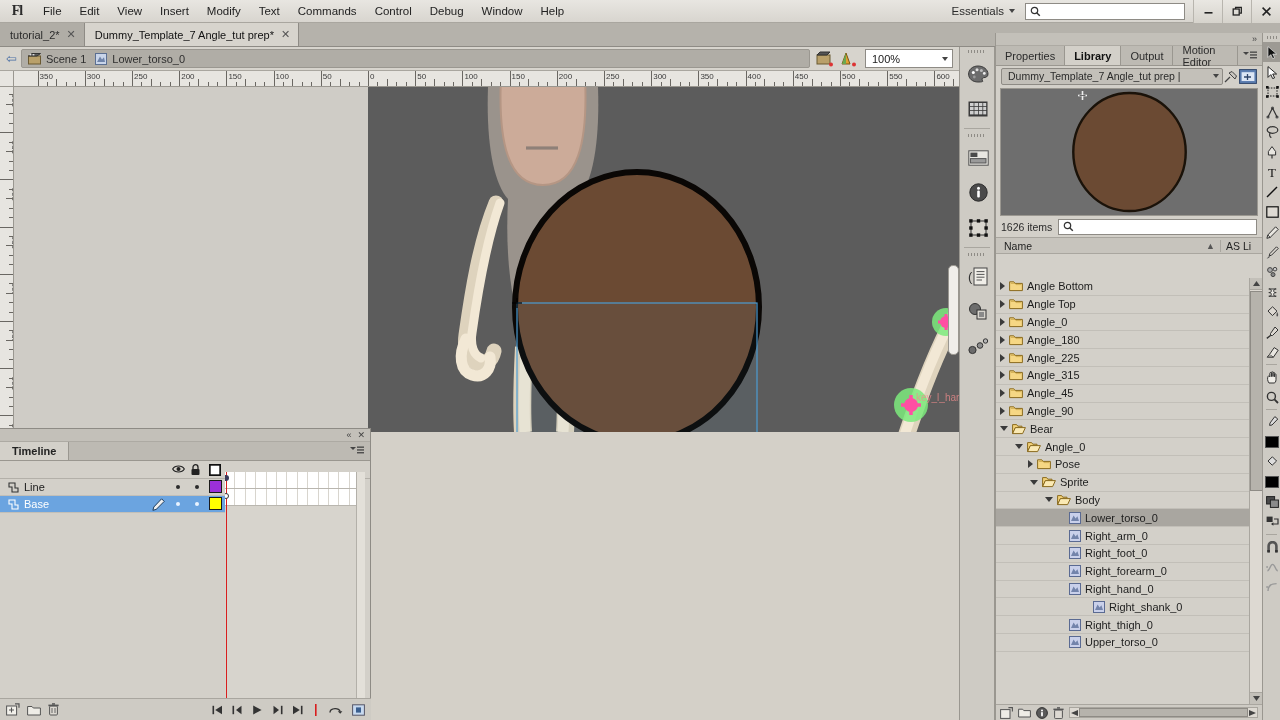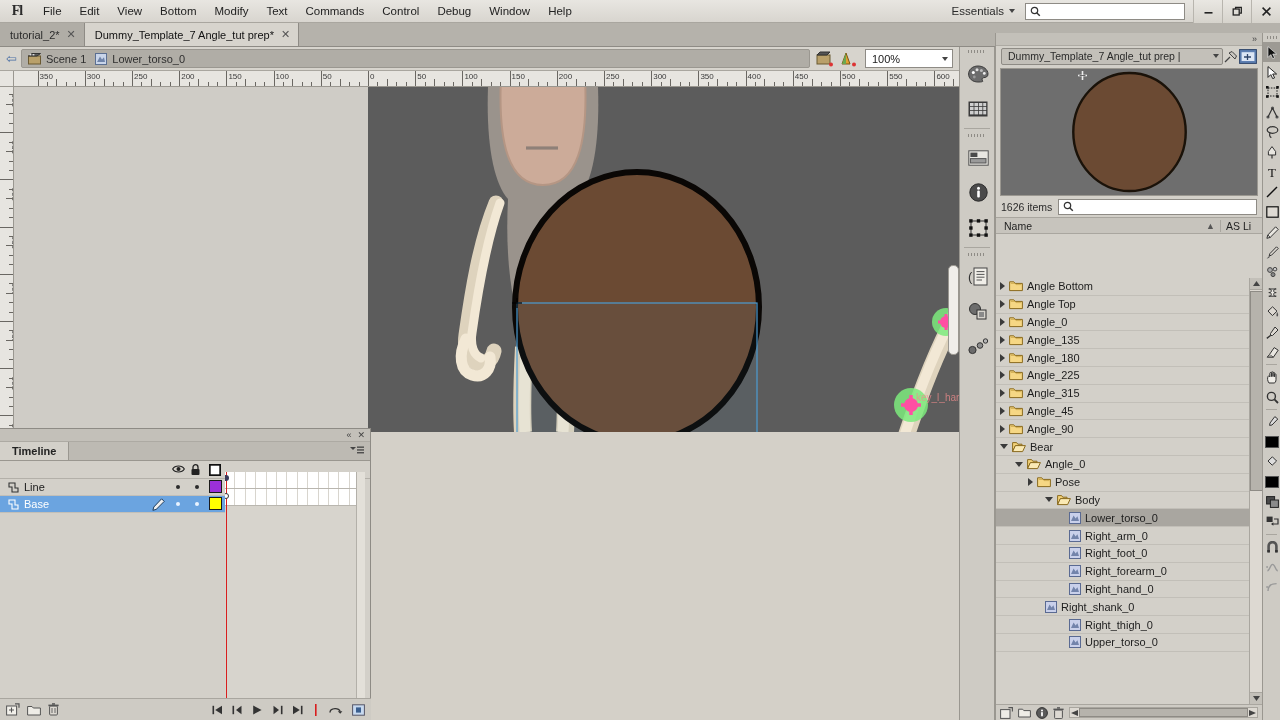--- a/index.html
+++ b/index.html
@@ -275,21 +275,21 @@
 <body>
 
 <div id="app">
 
   <div class="menubar">
     <div class="fl-logo">Fl</div>
     <div id="menu-items" style="display:flex;">
         <div class="menu-item">File</div>
         <div class="menu-item">Edit</div>
         <div class="menu-item">View</div>
-        <div class="menu-item">Bottom</div>
+        <div class="menu-item">Insert</div>
         <div class="menu-item">Modify</div>
         <div class="menu-item">Text</div>
         <div class="menu-item">Commands</div>
         <div class="menu-item">Control</div>
         <div class="menu-item">Debug</div>
         <div class="menu-item">Window</div>
         <div class="menu-item">Help</div>
       </div>
     <div class="menubar-right">
       <div class="essentials">
@@ -876,20 +876,34 @@
         <circle cx="17.5" cy="3" r="2.2" fill="#b5b5b5" stroke="#333"></circle>
         </svg>
     </div>
   </div>
 
   <div class="lib-panel">
     <div style="height:13px;background:#c3c0b9;display:flex;align-items:center;justify-content:flex-end;gap:6px;padding-right:5px;border-bottom:1px solid #adaaa3;font-size:9px;color:#444;">
       <span>»</span>
     </div>
 
+    <div class="lib-tabs" id="lib-tabs">
+        <div class="lib-tab">Properties</div>
+        <div class="lib-tab active">Library</div>
+        <div class="lib-tab">Output</div>
+        <div class="lib-tab">Motion Editor</div>
+        <div style="margin-left: auto; display: flex; align-items: center; padding: 0px 5px;">
+          <svg width="14" height="10" viewBox="0 0 14 10">
+            <path d="M0 1 L6 1 L3 4 Z" fill="#444"></path>
+            <rect x="7" y="0.5" width="7" height="1.3" fill="#444"></rect>
+            <rect x="7" y="3.3" width="7" height="1.3" fill="#444"></rect>
+            <rect x="7" y="6.1" width="7" height="1.3" fill="#444"></rect>
+          </svg>
+        </div>
+      </div>
 
     <div class="lib-docselect">
       <div class="lib-combo">
         <span>Dummy_Template_7 Angle_tut prep  |</span>
         <span class="tri-down"></span>
       </div>
       <svg width="16" height="15" viewBox="0 0 16 15">
         <path d="M2 13 L7 8" stroke="#444" stroke-width="1.3"></path>
         <path d="M6 4 L12 10 L13.5 7 L9 2.5 Z" fill="#c9c6c0" stroke="#444"></path>
         </svg>
@@ -961,110 +975,110 @@
             <span>Angle_0</span>
           </div>
           <div class="tree-row" style="padding-left: 4px;">
             <span class="tri right"></span>
             <span style="display: flex; align-items: center; flex: 0 0 auto;">
               <svg width="14" height="12" viewBox="0 0 14 12">
                 <path d="M0.6 1.8 H4.8 L6 3.4 H13.4 V10.6 H0.6 Z" fill="#f6d784" stroke="#8a6a1e"></path>
                 <path d="M1.8 3.4 H6 L7 4.6 H12.4" fill="none" stroke="#c9a64a" stroke-width="0.8"></path>
               </svg>
             </span>
-            <span>Angle_135</span>
+            <span>Angle_180</span>
           </div>
           <div class="tree-row" style="padding-left: 4px;">
             <span class="tri right"></span>
             <span style="display: flex; align-items: center; flex: 0 0 auto;">
               <svg width="14" height="12" viewBox="0 0 14 12">
                 <path d="M0.6 1.8 H4.8 L6 3.4 H13.4 V10.6 H0.6 Z" fill="#f6d784" stroke="#8a6a1e"></path>
                 <path d="M1.8 3.4 H6 L7 4.6 H12.4" fill="none" stroke="#c9a64a" stroke-width="0.8"></path>
               </svg>
             </span>
-            <span>Angle_180</span>
+            <span>Angle_225</span>
           </div>
           <div class="tree-row" style="padding-left: 4px;">
             <span class="tri right"></span>
             <span style="display: flex; align-items: center; flex: 0 0 auto;">
               <svg width="14" height="12" viewBox="0 0 14 12">
                 <path d="M0.6 1.8 H4.8 L6 3.4 H13.4 V10.6 H0.6 Z" fill="#f6d784" stroke="#8a6a1e"></path>
                 <path d="M1.8 3.4 H6 L7 4.6 H12.4" fill="none" stroke="#c9a64a" stroke-width="0.8"></path>
               </svg>
             </span>
-            <span>Angle_225</span>
+            <span>Angle_315</span>
           </div>
           <div class="tree-row" style="padding-left: 4px;">
             <span class="tri right"></span>
             <span style="display: flex; align-items: center; flex: 0 0 auto;">
               <svg width="14" height="12" viewBox="0 0 14 12">
                 <path d="M0.6 1.8 H4.8 L6 3.4 H13.4 V10.6 H0.6 Z" fill="#f6d784" stroke="#8a6a1e"></path>
                 <path d="M1.8 3.4 H6 L7 4.6 H12.4" fill="none" stroke="#c9a64a" stroke-width="0.8"></path>
               </svg>
             </span>
-            <span>Angle_315</span>
+            <span>Angle_45</span>
           </div>
           <div class="tree-row" style="padding-left: 4px;">
             <span class="tri right"></span>
             <span style="display: flex; align-items: center; flex: 0 0 auto;">
               <svg width="14" height="12" viewBox="0 0 14 12">
                 <path d="M0.6 1.8 H4.8 L6 3.4 H13.4 V10.6 H0.6 Z" fill="#f6d784" stroke="#8a6a1e"></path>
                 <path d="M1.8 3.4 H6 L7 4.6 H12.4" fill="none" stroke="#c9a64a" stroke-width="0.8"></path>
               </svg>
             </span>
-            <span>Angle_45</span>
+            <span>Angle_90</span>
           </div>
           <div class="tree-row" style="padding-left: 4px;">
+            <span class="tri down"></span>
+            <span style="display: flex; align-items: center; flex: 0 0 auto;">
+              <svg width="14" height="12" viewBox="0 0 14 12">
+                <path d="M0.6 1.6 H4.6 L5.8 3.2 H10 V4.6 H3.4 L0.6 10.6 Z" fill="#f3d27a" stroke="#8a6a1e"></path>
+                <path d="M3.4 4.6 H13.4 L10.6 10.6 H0.6 Z" fill="#fae9b4" stroke="#8a6a1e"></path>
+              </svg>
+            </span>
+            <span>Bear</span>
+          </div>
+          <div class="tree-row" style="padding-left: 19px;">
+            <span class="tri down"></span>
+            <span style="display: flex; align-items: center; flex: 0 0 auto;">
+              <svg width="14" height="12" viewBox="0 0 14 12">
+                <path d="M0.6 1.6 H4.6 L5.8 3.2 H10 V4.6 H3.4 L0.6 10.6 Z" fill="#f3d27a" stroke="#8a6a1e"></path>
+                <path d="M3.4 4.6 H13.4 L10.6 10.6 H0.6 Z" fill="#fae9b4" stroke="#8a6a1e"></path>
+              </svg>
+            </span>
+            <span>Angle_0</span>
+          </div>
+          <div class="tree-row" style="padding-left: 32px;">
             <span class="tri right"></span>
             <span style="display: flex; align-items: center; flex: 0 0 auto;">
               <svg width="14" height="12" viewBox="0 0 14 12">
                 <path d="M0.6 1.8 H4.8 L6 3.4 H13.4 V10.6 H0.6 Z" fill="#f6d784" stroke="#8a6a1e"></path>
                 <path d="M1.8 3.4 H6 L7 4.6 H12.4" fill="none" stroke="#c9a64a" stroke-width="0.8"></path>
               </svg>
             </span>
-            <span>Angle_90</span>
-          </div>
-          <div class="tree-row" style="padding-left: 4px;">
+            <span>Pose</span>
+          </div>
+          <div class="tree-row" style="padding-left: 34px;">
             <span class="tri down"></span>
             <span style="display: flex; align-items: center; flex: 0 0 auto;">
               <svg width="14" height="12" viewBox="0 0 14 12">
                 <path d="M0.6 1.6 H4.6 L5.8 3.2 H10 V4.6 H3.4 L0.6 10.6 Z" fill="#f3d27a" stroke="#8a6a1e"></path>
                 <path d="M3.4 4.6 H13.4 L10.6 10.6 H0.6 Z" fill="#fae9b4" stroke="#8a6a1e"></path>
               </svg>
             </span>
-            <span>Bear</span>
-          </div>
-          <div class="tree-row" style="padding-left: 19px;">
+            <span>Sprite</span>
+          </div>
+          <div class="tree-row" style="padding-left: 49px;">
             <span class="tri down"></span>
             <span style="display: flex; align-items: center; flex: 0 0 auto;">
               <svg width="14" height="12" viewBox="0 0 14 12">
                 <path d="M0.6 1.6 H4.6 L5.8 3.2 H10 V4.6 H3.4 L0.6 10.6 Z" fill="#f3d27a" stroke="#8a6a1e"></path>
                 <path d="M3.4 4.6 H13.4 L10.6 10.6 H0.6 Z" fill="#fae9b4" stroke="#8a6a1e"></path>
               </svg>
             </span>
-            <span>Angle_0</span>
-          </div>
-          <div class="tree-row" style="padding-left: 32px;">
-            <span class="tri right"></span>
-            <span style="display: flex; align-items: center; flex: 0 0 auto;">
-              <svg width="14" height="12" viewBox="0 0 14 12">
-                <path d="M0.6 1.8 H4.8 L6 3.4 H13.4 V10.6 H0.6 Z" fill="#f6d784" stroke="#8a6a1e"></path>
-                <path d="M1.8 3.4 H6 L7 4.6 H12.4" fill="none" stroke="#c9a64a" stroke-width="0.8"></path>
-              </svg>
-            </span>
-            <span>Pose</span>
-          </div>
-          <div class="tree-row" style="padding-left: 49px;">
-            <span class="tri down"></span>
-            <span style="display: flex; align-items: center; flex: 0 0 auto;">
-              <svg width="14" height="12" viewBox="0 0 14 12">
-                <path d="M0.6 1.6 H4.6 L5.8 3.2 H10 V4.6 H3.4 L0.6 10.6 Z" fill="#f3d27a" stroke="#8a6a1e"></path>
-                <path d="M3.4 4.6 H13.4 L10.6 10.6 H0.6 Z" fill="#fae9b4" stroke="#8a6a1e"></path>
-              </svg>
-            </span>
             <span>Body</span>
           </div>
           <div class="tree-row sel" style="padding-left: 64px;">
             <span class="tri none"></span>
             <span style="display: flex; align-items: center; flex: 0 0 auto;">
               <svg width="12" height="12" viewBox="0 0 12 12">
                 <rect x="0.5" y="0.5" width="11" height="11" fill="#c9d0ea" stroke="#5a6a92"></rect>
                 <path d="M2 9 L4.6 3.6 L6.6 6.6 L8.4 4.2 L10 9 Z" fill="#7384ab"></path>
               </svg>
             </span>
@@ -1103,21 +1117,21 @@
           <div class="tree-row" style="padding-left: 64px;">
             <span class="tri none"></span>
             <span style="display: flex; align-items: center; flex: 0 0 auto;">
               <svg width="12" height="12" viewBox="0 0 12 12">
                 <rect x="0.5" y="0.5" width="11" height="11" fill="#c9d0ea" stroke="#5a6a92"></rect>
                 <path d="M2 9 L4.6 3.6 L6.6 6.6 L8.4 4.2 L10 9 Z" fill="#7384ab"></path>
               </svg>
             </span>
             <span>Right_hand_0</span>
           </div>
-          <div class="tree-row" style="padding-left: 40px;">
+          <div class="tree-row" style="padding-left: 88px;">
             <span class="tri none"></span>
             <span style="display: flex; align-items: center; flex: 0 0 auto;">
               <svg width="12" height="12" viewBox="0 0 12 12">
                 <rect x="0.5" y="0.5" width="11" height="11" fill="#c9d0ea" stroke="#5a6a92"></rect>
                 <path d="M2 9 L4.6 3.6 L6.6 6.6 L8.4 4.2 L10 9 Z" fill="#7384ab"></path>
               </svg>
             </span>
             <span>Right_shank_0</span>
           </div>
           <div class="tree-row" style="padding-left: 64px;">

